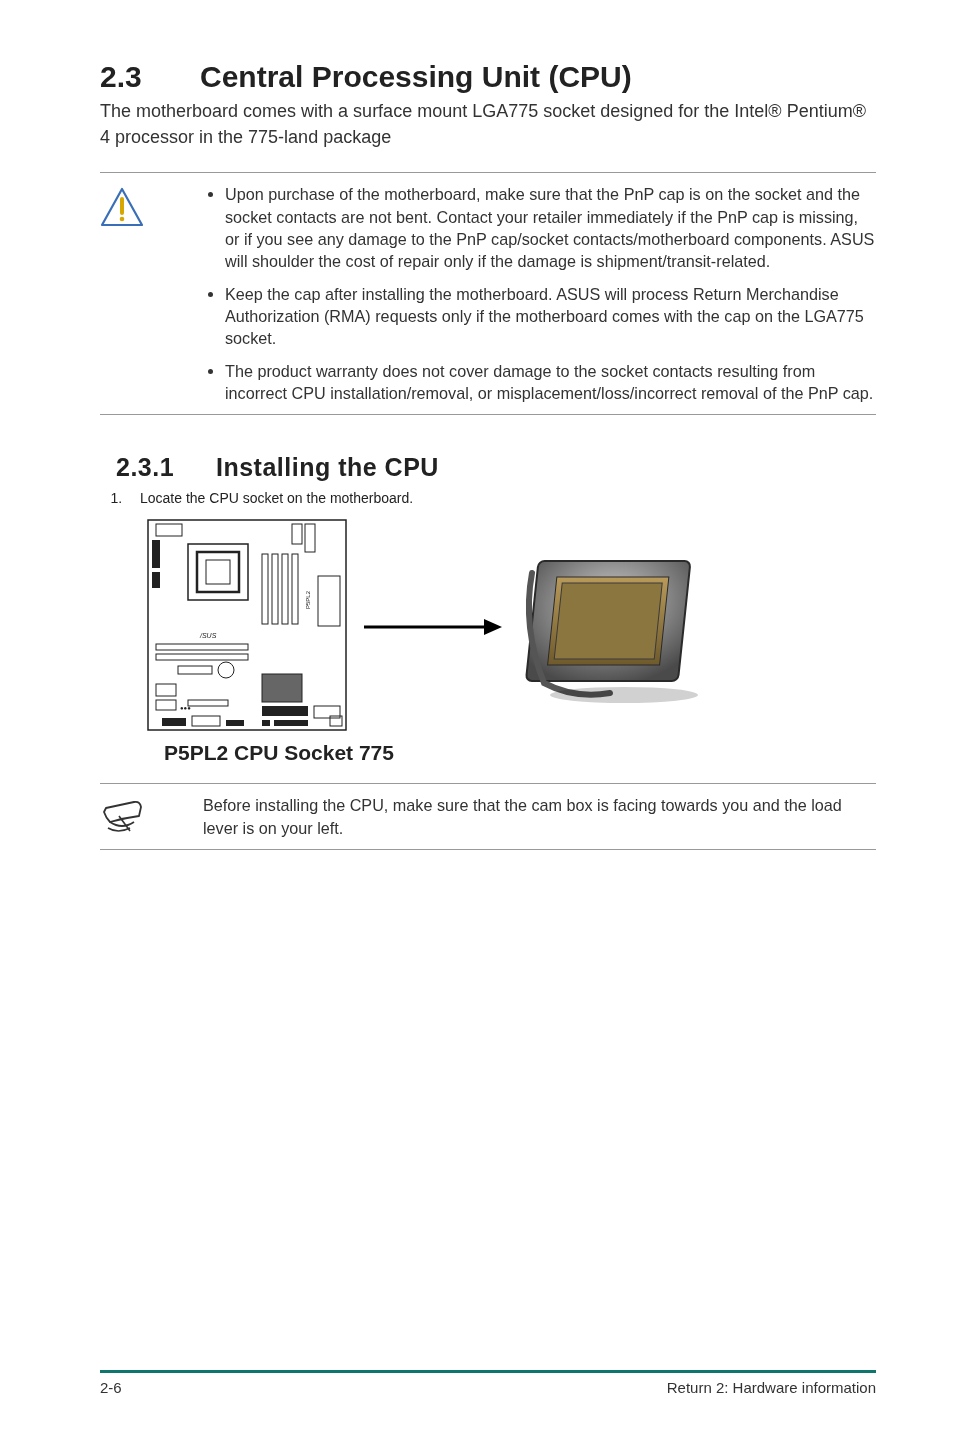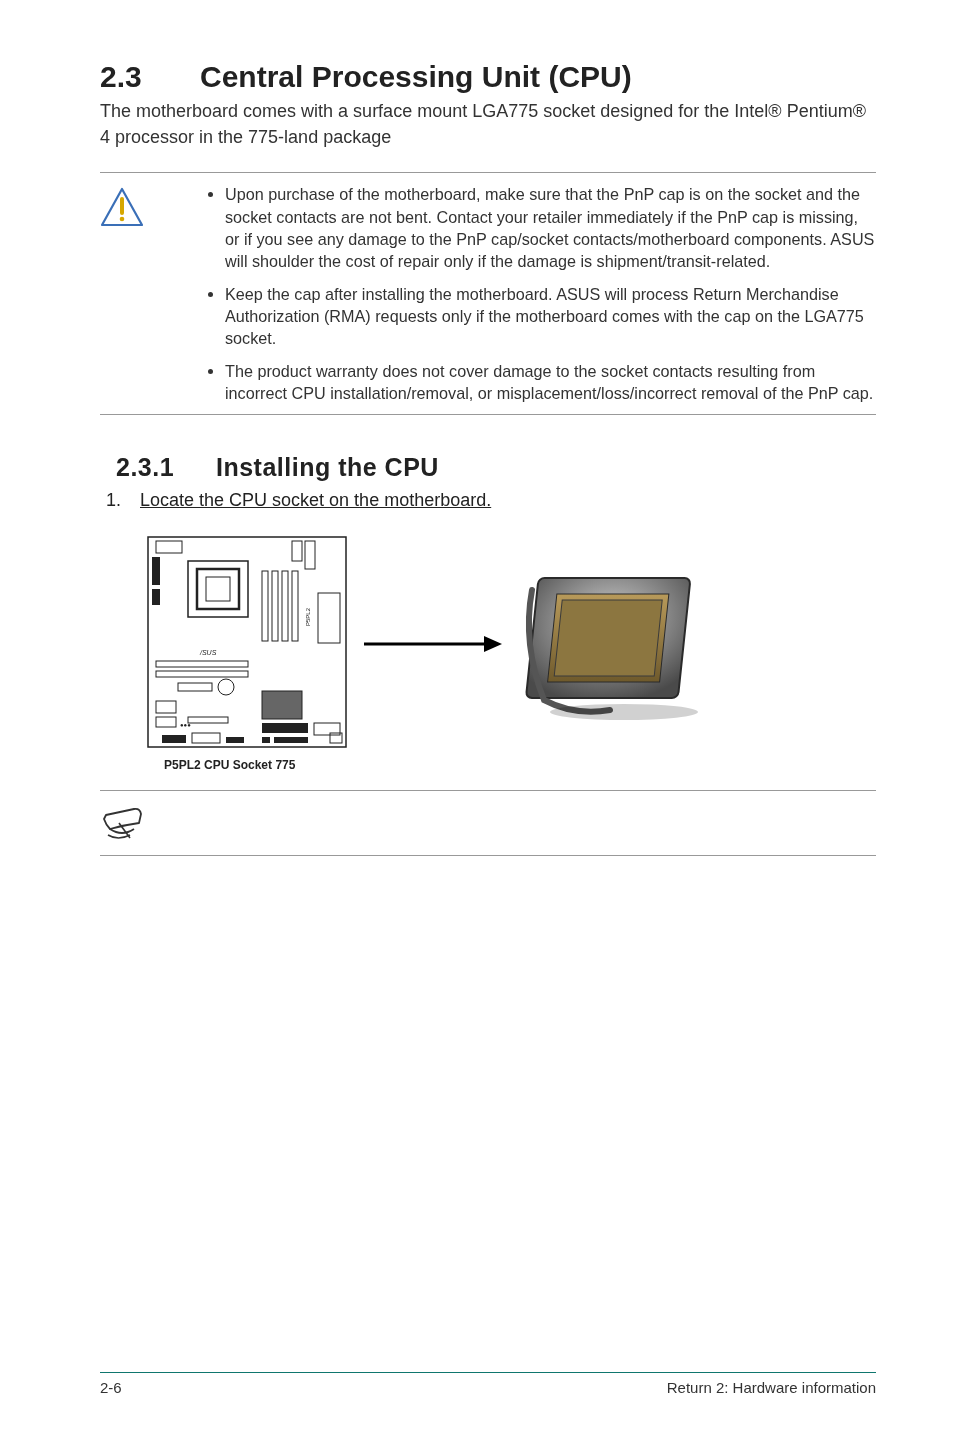--- a/index.html
+++ b/index.html
@@ -72,53 +72,52 @@
   }
   .subsection .sub-num {
     display: inline-block;
     width: 100px;
   }
   p.body {
     font-size: 18px;
     margin: 4px 0 14px 0;
   }
   ol.steps {
-    font-size: 18px;
-    margin: 0 0 20px 0;
+    font-size: 14px;
+    margin: 0 0 8px 0;
     padding-left: 26px;
-    text-decoration: underline;
   }
   ol.steps li { padding-left: 14px; }
 
   .figure-row {
     display: flex;
     align-items: center;
     gap: 6px;
     margin: 6px 0 2px 42px;
   }
   .board-diagram {
     width: 210px;
     height: 225px;
   }
   .arrow-svg { width: 150px; height: 40px; }
   .socket-photo { width: 210px; height: 160px; }
 
   .figure-caption {
     font-family: Arial, sans-serif;
     font-weight: bold;
-    font-size: 12px;
+    font-size: 21px;
     margin: 2px 0 18px 64px;
   }
 
   .footer {
     position: absolute;
     bottom: 42px;
     left: 100px;
     right: 78px;
-    border-top: 1px solid #0f766e;
+    border-top: 3px solid #0f766e;
     padding-top: 6px;
     display: flex;
     justify-content: space-between;
     font-size: 15px;
     color: #333;
   }
 </style>
 </head>
 <body>
 
@@ -242,20 +241,23 @@
 
   <div class="note-block">
     <div class="icon-col">
       <svg width="46" height="40" viewBox="0 0 46 40">
         <path d="M6 10 L34 4 Q40 3 41 9 L39 18 Q24 20 10 24 Q6 20 4 14 Z" fill="none" stroke="#333" stroke-width="1.8" stroke-linejoin="round"></path>
         <path d="M10 24 Q22 32 34 24" fill="none" stroke="#333" stroke-width="1.8"></path>
         <path d="M8 30 Q18 36 30 30" fill="none" stroke="#333" stroke-width="1.6"></path>
         <line x1="19" y1="18" x2="30" y2="33" stroke="#333" stroke-width="1.6"></line>
       </svg>
     </div>
+    <div class="text-col">
+      <span>Before installing the CPU, make sure that the cam box is facing towards you and the load lever is on your left.</span>
+    </div>
   </div>
 
   <hr class="rule">
 
   <div class="footer">
     <span>2-6</span>
     <span>Return 2: Hardware information</span>
   </div>
 
 </div>

